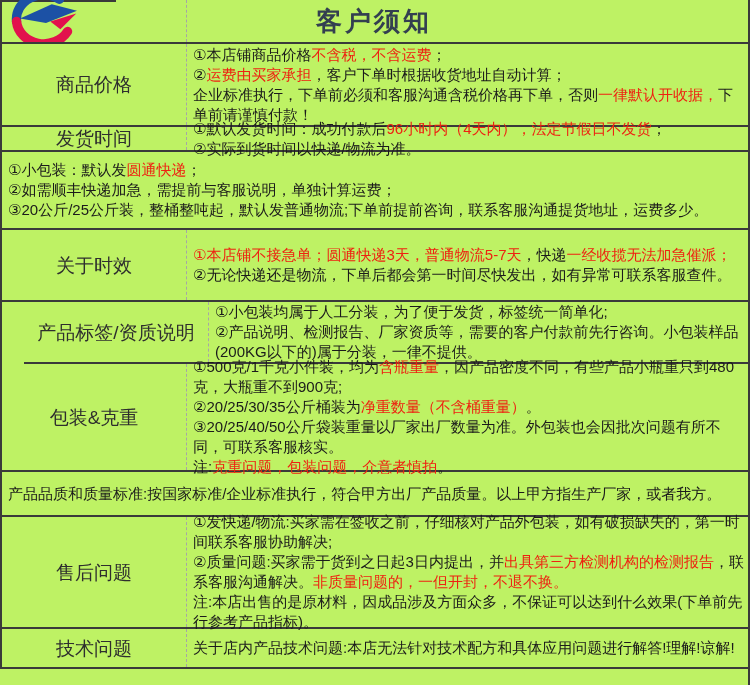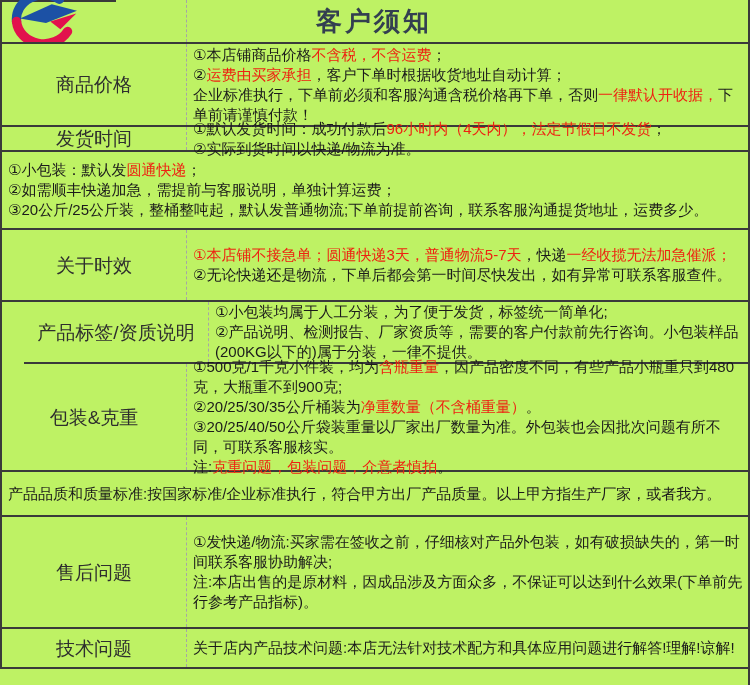--- a/index.html
+++ b/index.html
@@ -121,20 +121,21 @@
       </div>
       <div class="row" style="height: 45px;">
         <div class="content-cell">
           <div class="para"><span>产品品质和质量标准:按国家标准/企业标准执行，符合甲方出厂产品质量。以上甲方指生产厂家，或者我方。</span></div>
         </div>
       </div>
       <div class="row" style="height: 112px;">
         <div class="label-cell">售后问题</div>
         <div class="content-cell">
           <div class="para"><span>①发快递/物流:买家需在签收之前，仔细核对产品外包装，如有破损缺失的，第一时间联系客服协助解决;</span></div>
+          <div class="para"><span>②质量问题:买家需于货到之日起3日内提出，并</span><span class="red">出具第三方检测机构的检测报告</span><span>，联系客服沟通解决。</span><span class="red">非质量问题的，一但开封，不退不换。</span></div>
           <div class="para"><span>注:本店出售的是原材料，因成品涉及方面众多，不保证可以达到什么效果(下单前先行参考产品指标)。</span></div>
         </div>
       </div>
       <div class="row" style="height: 40px;">
         <div class="label-cell">技术问题</div>
         <div class="content-cell">
           <div class="para"><span>关于店内产品技术问题:本店无法针对技术配方和具体应用问题进行解答!理解!谅解!</span></div>
         </div>
       </div>
     </div>

